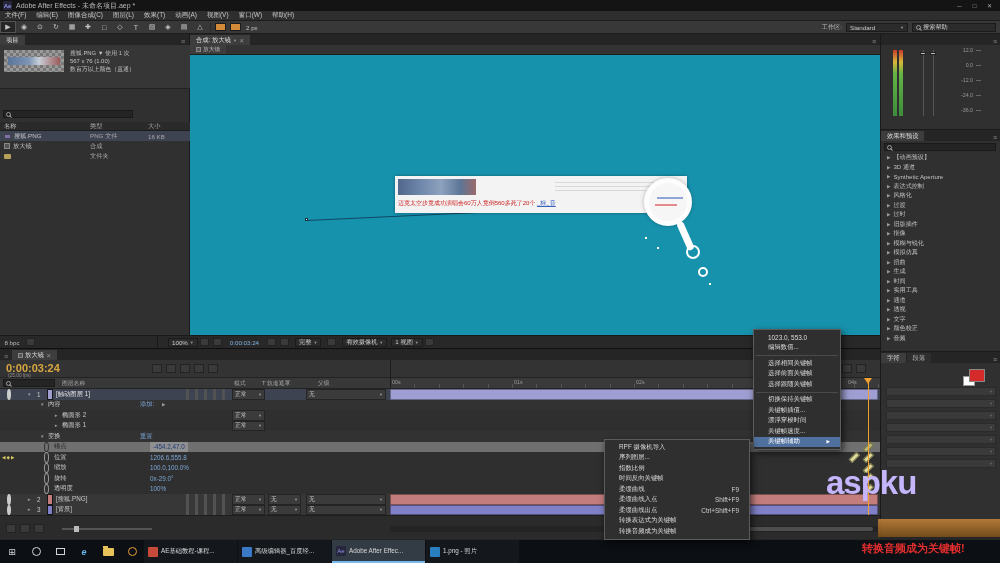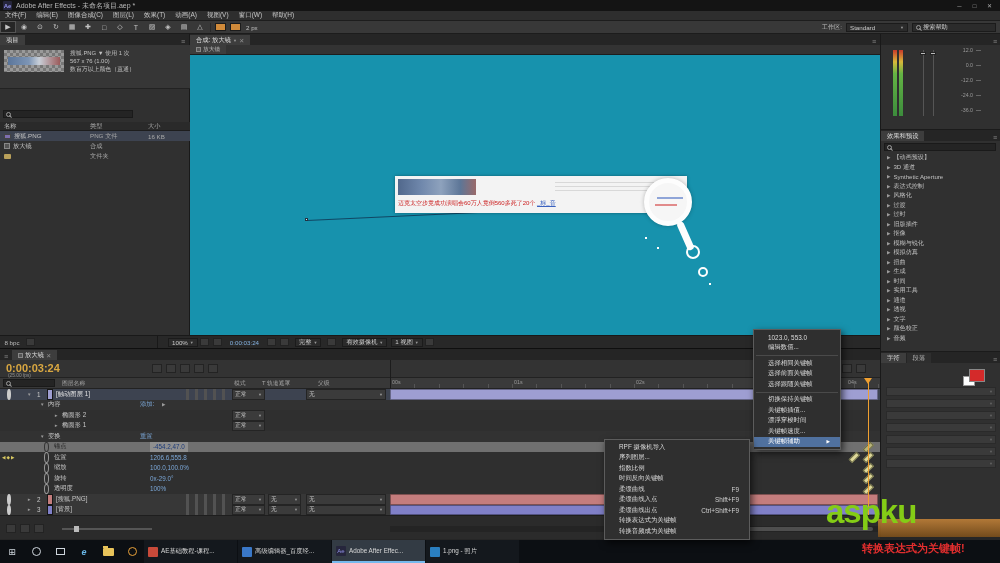--- a/index.html
+++ b/index.html
@@ -107,21 +107,21 @@
   .tb-ic{width:24px;height:23px;display:flex;align-items:center;justify-content:center;color:#cfd6dd;font-size:9px}
   .tb-app{width:93px;height:23px;display:flex;align-items:center;gap:3px;padding:0 4px;font-size:6.3px;color:#d8d8d8;background:#14181d;margin-right:1px;white-space:nowrap;overflow:hidden}
   .tb-app.on{background:#333b44;border-bottom:2px solid #76b9ed}
   .app-ic{width:10px;height:10px;flex:none;display:flex;align-items:center;justify-content:center;font-size:6px;color:#fff;border-radius:1px}
   .circ-ic{width:9px;height:9px;border:1.5px solid #cfd6dd;border-radius:50%}
   .tv-ic{width:9px;height:7px;border:1px solid #cfd6dd}
   .folder-tb{width:11px;height:8px;background:#e8c35a;border-radius:1px;position:relative}
   .folder-tb::before{content:"";position:absolute;top:-2px;left:0;width:5px;height:2px;background:#e8c35a}
 
   
-  .wm-logo{position:absolute;left:826px;top:493px;font-size:33px;font-weight:bold;letter-spacing:-1px;color:#84cc16;z-index:50}
+  .wm-logo{position:absolute;left:826px;top:464px;font-size:33px;font-weight:bold;letter-spacing:-1px;color:#c4b5fd;z-index:50}
   .wm-strip{position:absolute;left:878px;top:519px;width:122px;height:18px;background:linear-gradient(to bottom,#c08038,#7a4e1a);opacity:.9;z-index:49}
   .wm-tag{position:absolute;left:862px;top:541px;font-size:11px;font-weight:bold;color:#e22e2e;z-index:55;white-space:nowrap}
 </style>
 </head>
 <body>
 
 <div class="screen">
 
   <div class="titlebar">
     <span class="ae-badge">Ae</span>
@@ -714,15 +714,15 @@
       <span>Adobe After Effec...</span>
     </span>
     <span class="tb-app">
       <span class="app-ic" style="background:#2a7fc0"></span>
       <span>1.png - 照片</span>
     </span>
   </div>
 
   <div class="wm-strip"></div>
   <div class="wm-logo">aspku</div>
-  <div class="wm-tag">转换表达式为关键帧!</div>
+  <div class="wm-tag">转换音频成为关键帧!</div>
 
 </div>
 
 </body></html>

